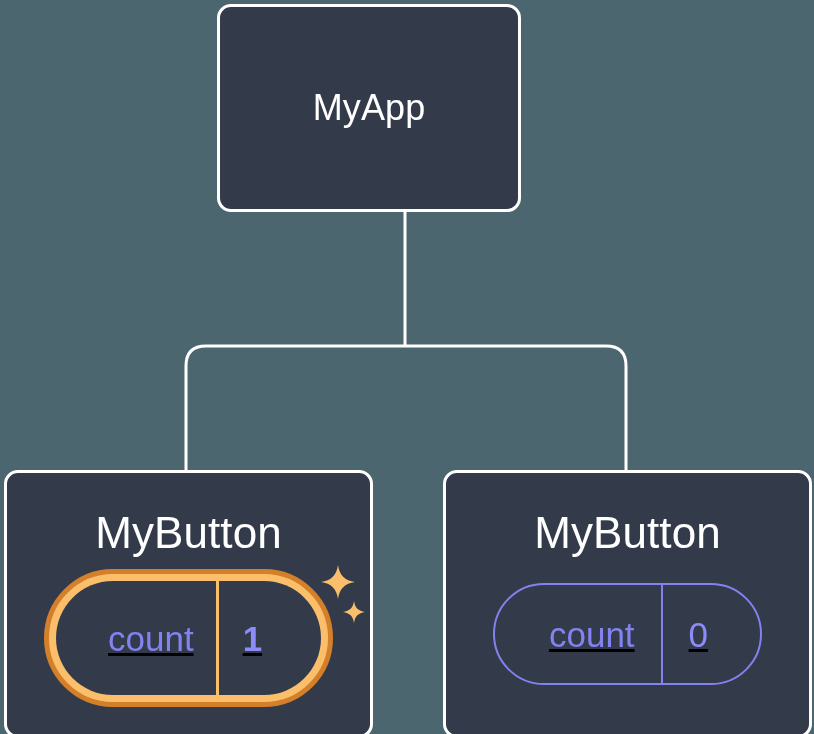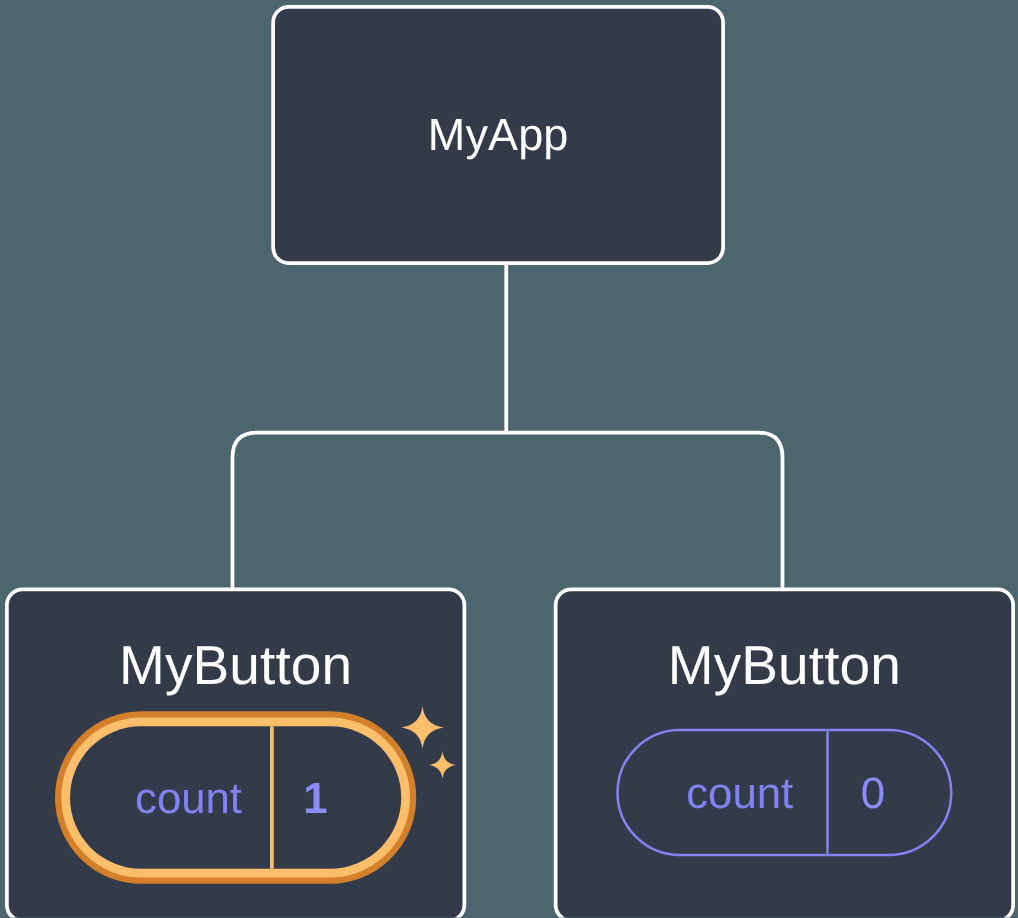--- a/index.html
+++ b/index.html
@@ -40,21 +40,21 @@
     border: 3px solid #ffffff;
     border-radius: 14px;
     display: flex;
     flex-direction: column;
     align-items: center;
   }
 
   .node-card.root {
     left: 217px;
     top: 4px;
-    width: 363px;
+    width: 304px;
     height: 208px;
     justify-content: center;
   }
 
   .node-card.child-left {
     left: 4px;
     top: 470px;
     width: 369px;
     height: 268px;
     padding-top: 38px;
@@ -89,20 +89,21 @@
   }
 
   .state-pill {
     display: flex;
     align-items: stretch;
     border: 2px solid #8282f0;
     border-radius: 999px;
     height: 102px;
     min-width: 268px;
     background: transparent;
+    text-decoration: underline;
   }
 
   .pill-key, .pill-val {
     display: flex;
     align-items: center;
     justify-content: center;
     color: #8282f0;
     font-size: 35px;
     line-height: 1;
     white-space: nowrap;

